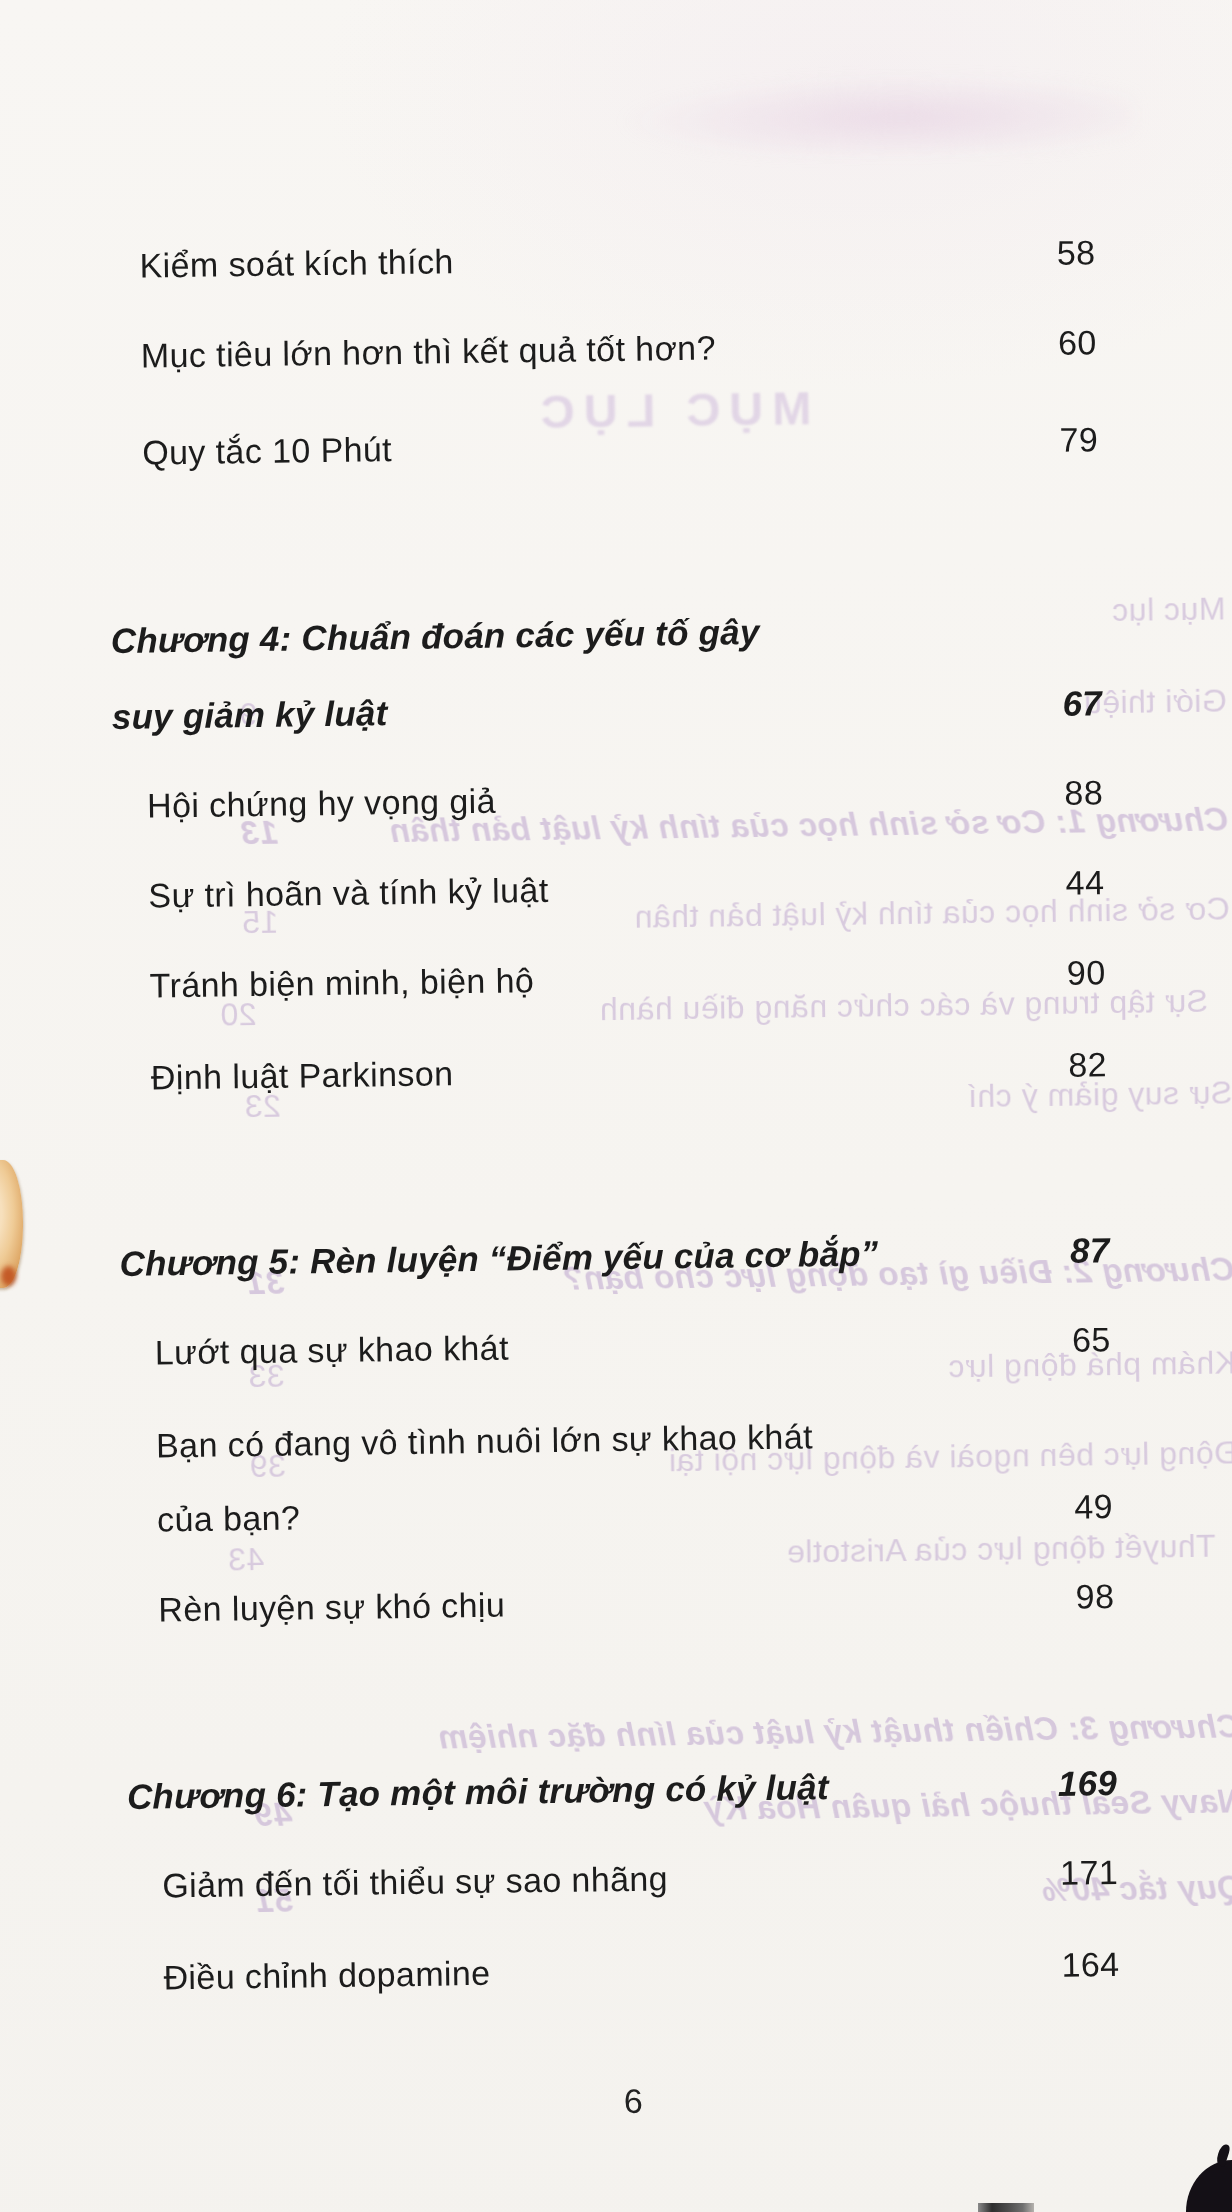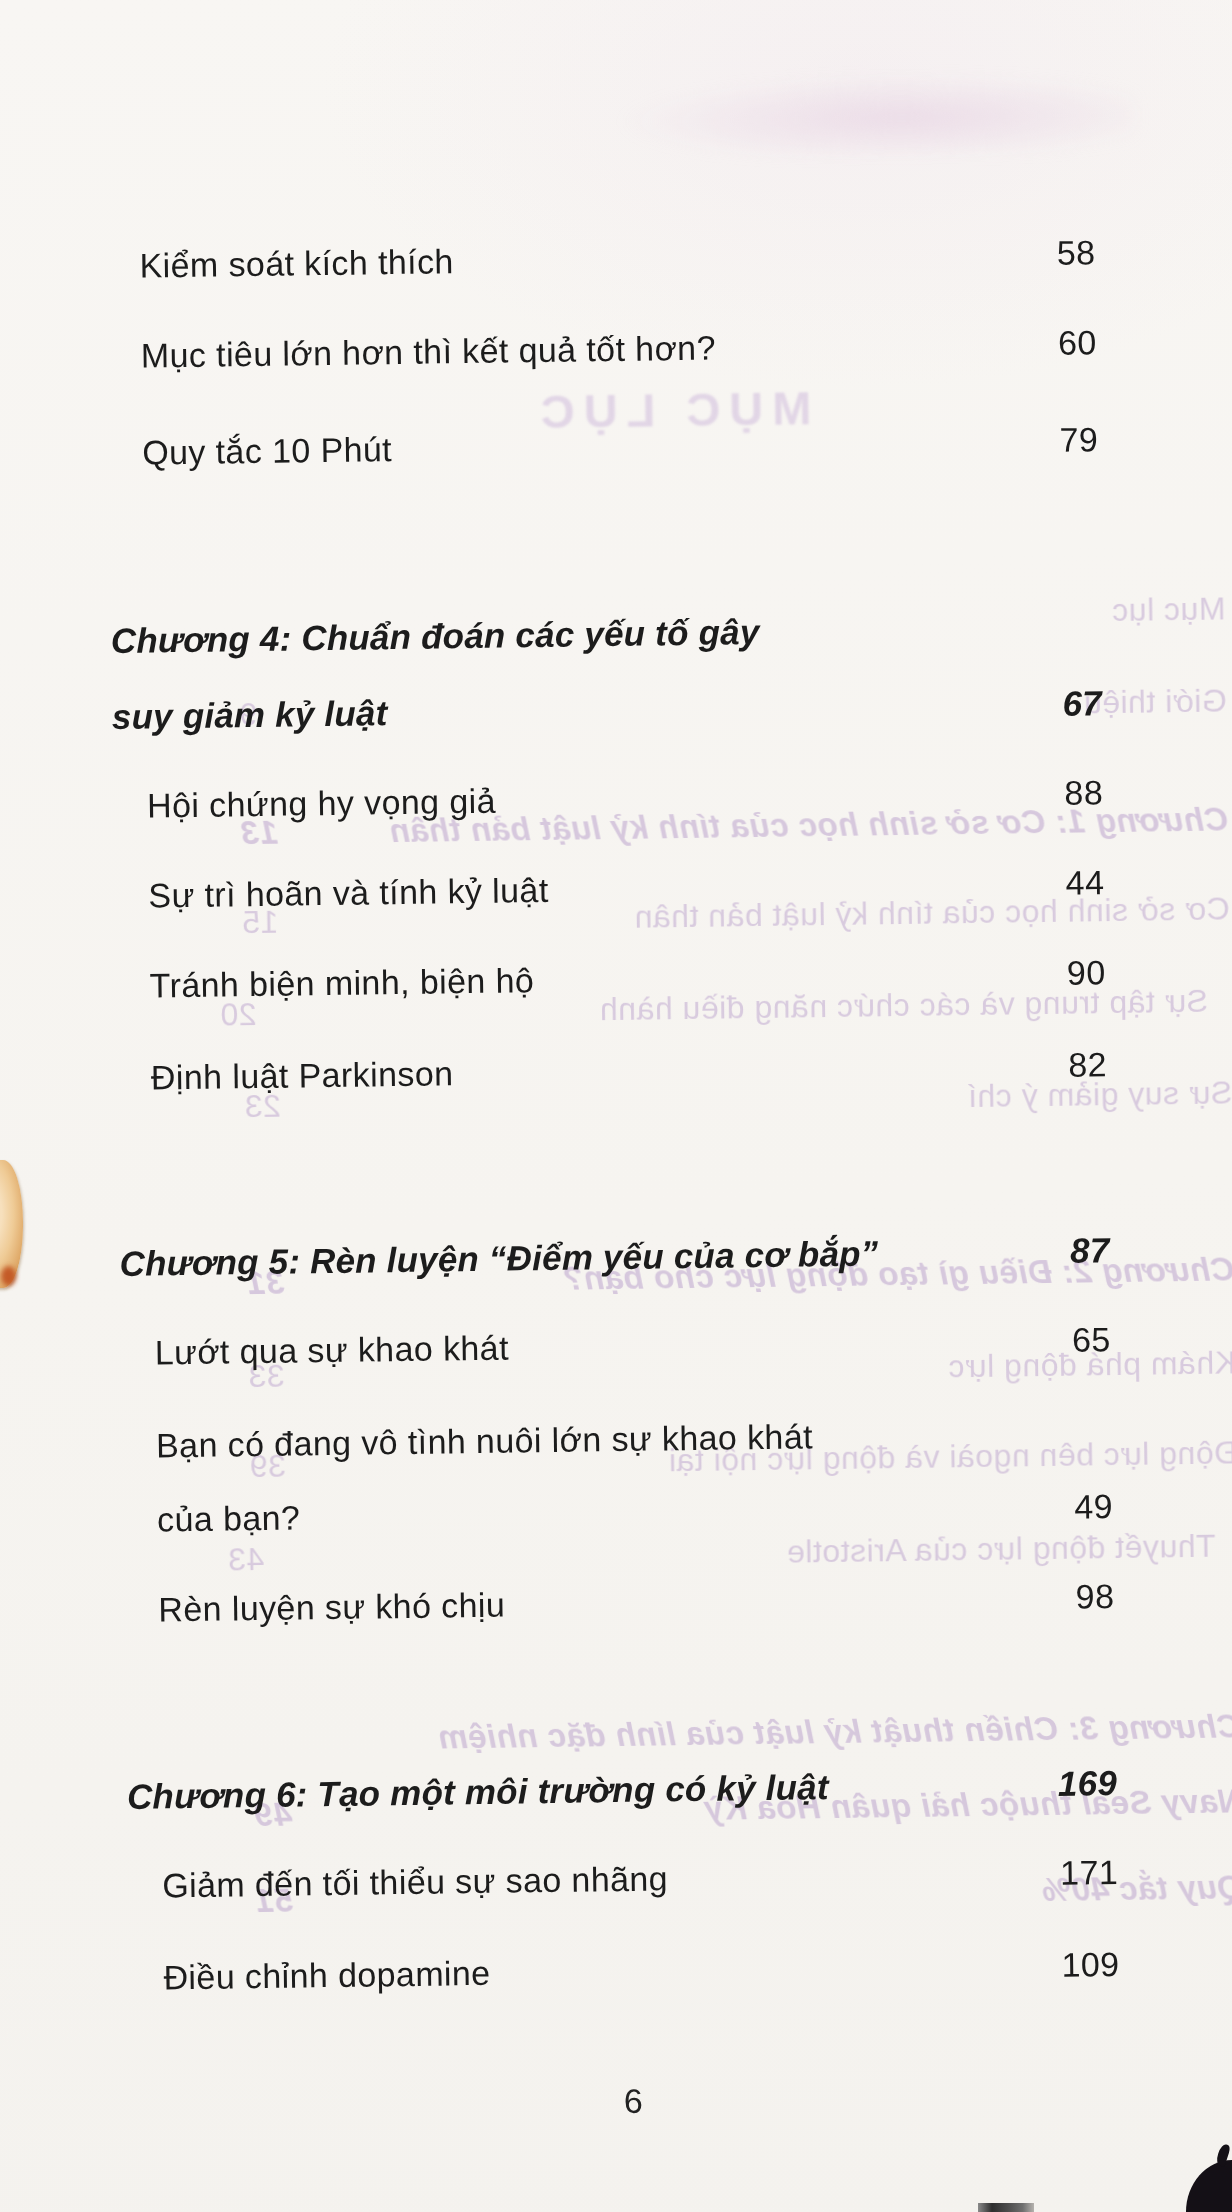--- a/index.html
+++ b/index.html
@@ -207,21 +207,21 @@
       <span class="label">Chương 6: Tạo một môi trường có kỷ luật</span>
       <span class="num">169</span>
     </div>
 
   <div class="row sub" style="top:1858px">
       <span class="label">Giảm đến tối thiểu sự sao nhãng</span>
       <span class="num">171</span>
     </div>
   <div class="row sub" style="top:1950px">
       <span class="label">Điều chỉnh dopamine</span>
-      <span class="num">109</span>
+      <span class="num">164</span>
     </div>
 
   <div class="folio"><span>6</span></div>
 </div>
 
 <div class="finger"></div>
 <div class="finger-spot"></div>
 <div class="bottom-bar"></div>
 <div class="corner-black"></div>
 

